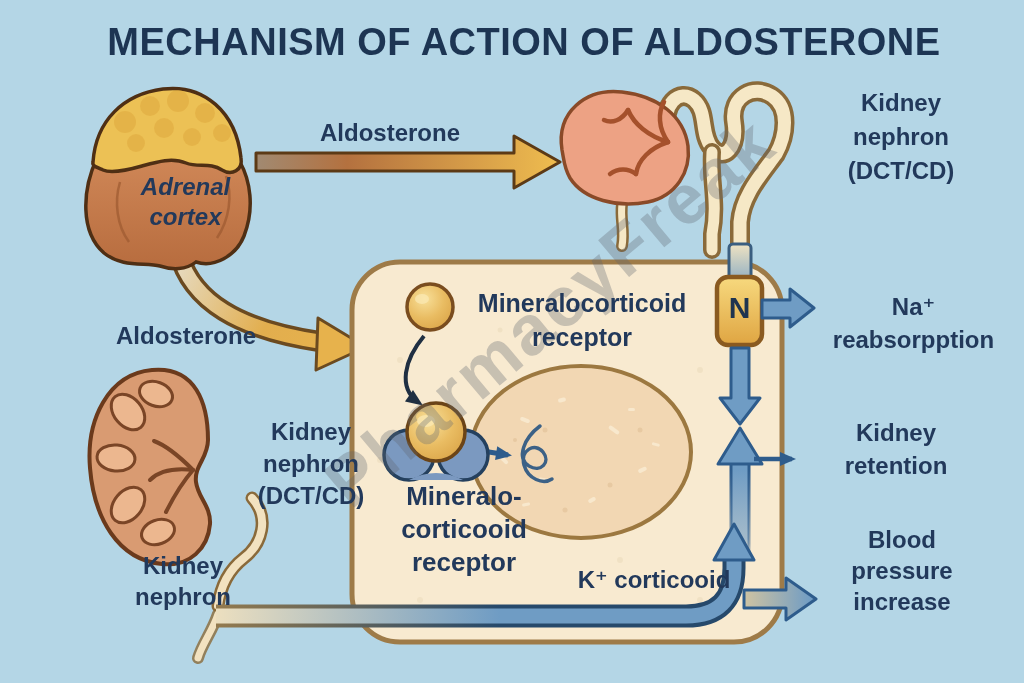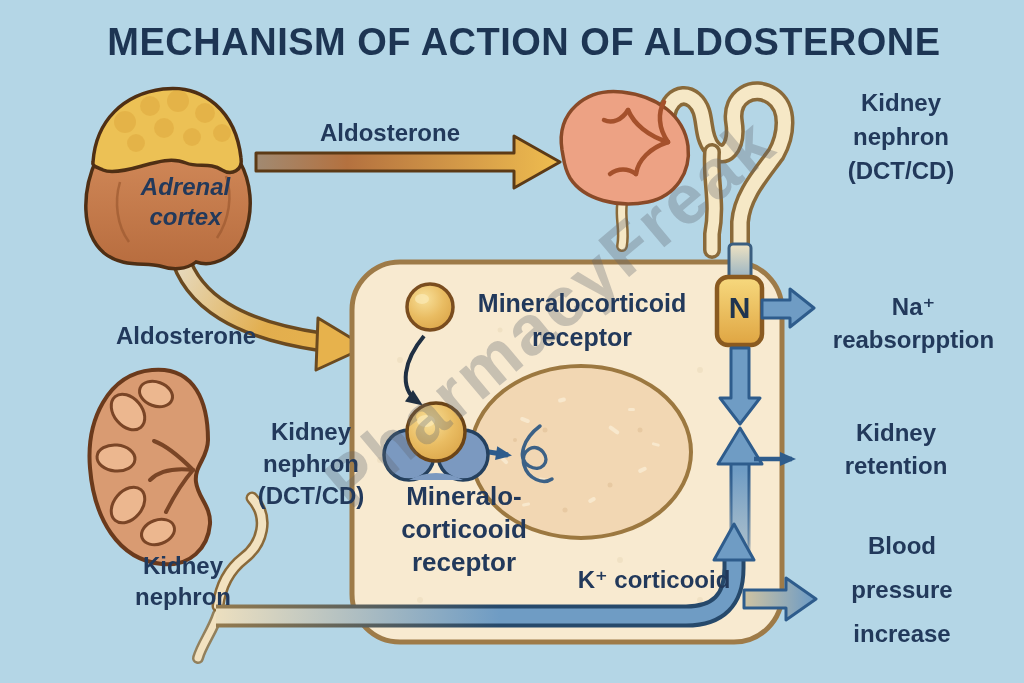--- a/index.html
+++ b/index.html
@@ -258,17 +258,17 @@
 receptor</div>
 
 <div class="lbl center" style="left:717px;top:292px;width:45px;font-size:30px;color:#1f3450;">N</div>
 
 <div class="lbl" style="left:806px;top:273px;width:215px;line-height:33px;margin-top:17px;">Na⁺
 reabsorpption</div>
 
 <div class="lbl" style="left:806px;top:416px;width:180px;line-height:33px;">Kidney
 retention</div>
 
-<div class="lbl" style="left:812px;top:524px;width:180px;line-height:44px;">Blood
+<div class="lbl" style="left:812px;top:524px;width:180px;line-height:31px;">Blood
 pressure
 increase</div>
 
 <div class="lbl" style="left:564px;top:564px;width:180px;">K⁺ corticooid</div>
 
 </body></html>

